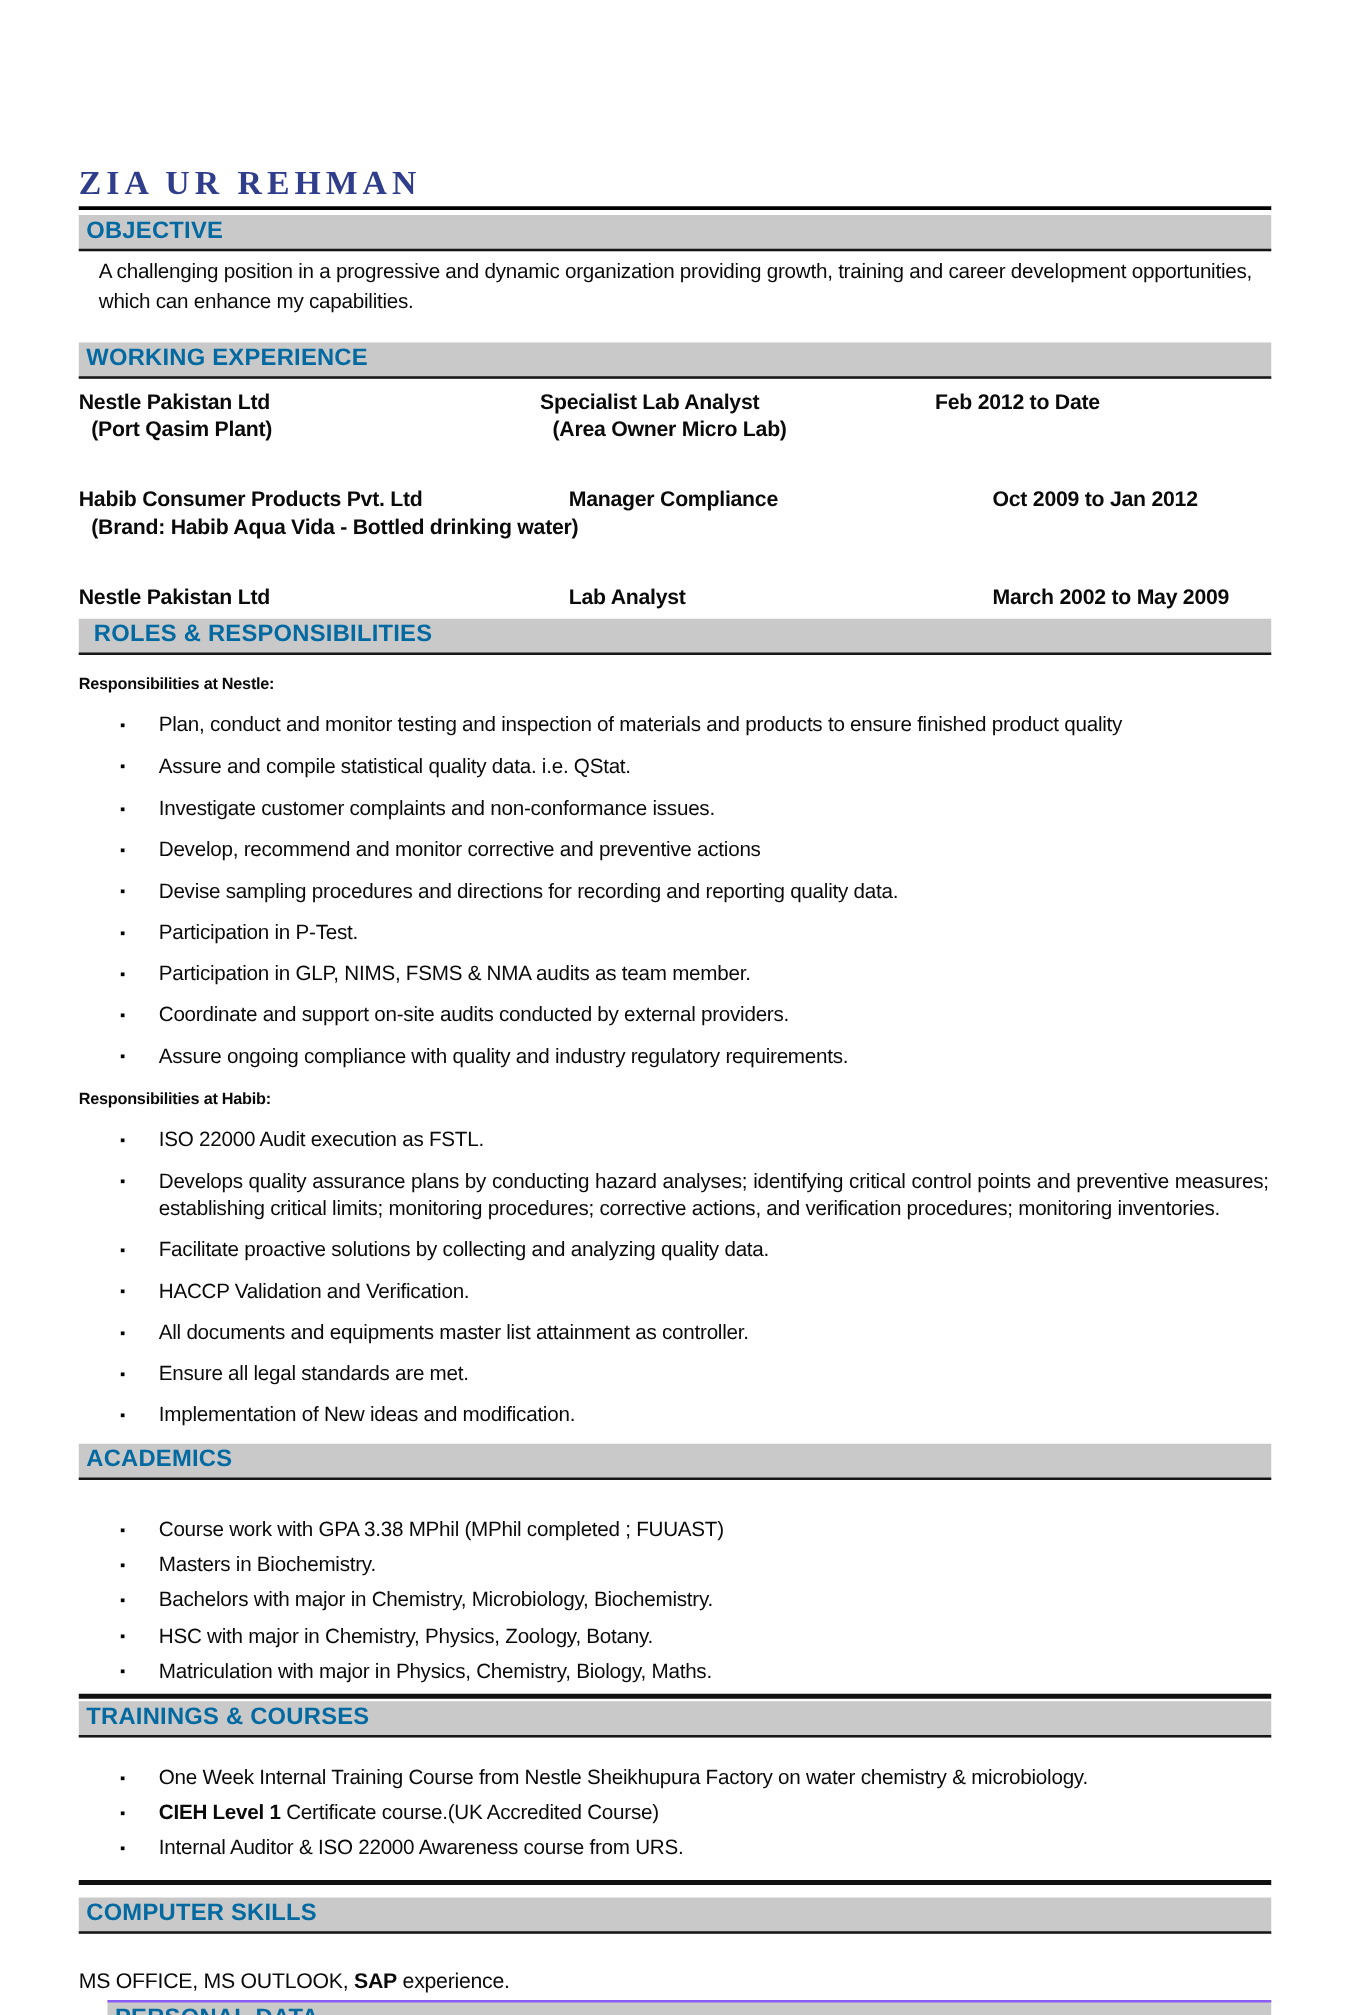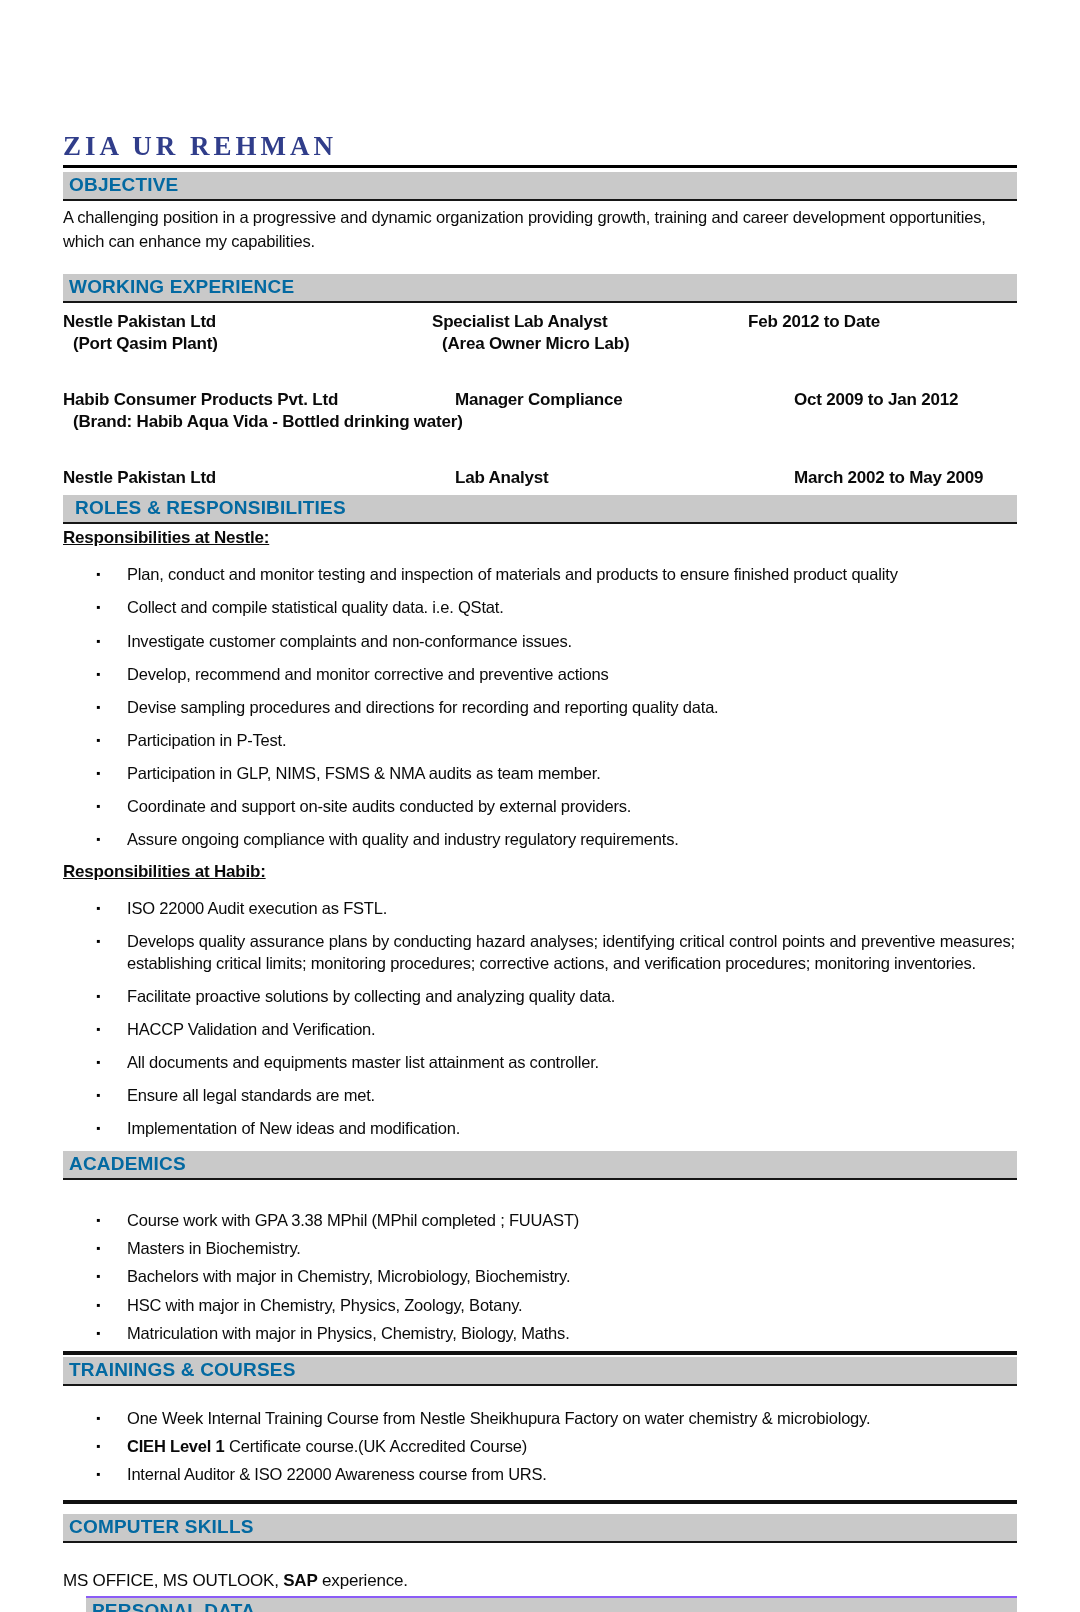--- a/index.html
+++ b/index.html
@@ -47,21 +47,21 @@
   .gap10 { height:10px; }
   .gap14 { height:14px; }
   .gap20 { height:20px; }
   .gap26 { height:26px; }
 
   .body-text {
     font-size:16.5px;
     letter-spacing:-0.2px;
     line-height:1.45;
   }
-  .objective-text { margin-top:5px; }
+  .objective-text { margin-top:5px;margin-left:16px; }
 
   
   .job {
     display:grid;
     grid-template-columns:369px 316px 1fr;
     font-size:17px;
     letter-spacing:-0.2px;
     line-height:1.3;
     margin-top:9px;
   }
@@ -85,25 +85,24 @@
     position:absolute;
     left:33px; top:0;
     font-size:12px;
     line-height:21px;
     color:#000;
   }
   .blist.tight li { margin-bottom:7px; }
   .blist .justify { text-align:justify; padding-right:2px; }
   .sub-head {
     font-weight:bold;
-    font-size:17px;
-    letter-spacing:-0.2px;
-    margin-top:4px;
+    font-size:13px;
+    letter-spacing:-0.2px;
+    margin-top:15px;
     margin-bottom:8px;
-    text-decoration:underline;
   }
 
   
   .pd-row {
     display:grid;
     grid-template-columns:191px 64px 1fr;
     padding-left:64px;
     font-size:17px;
     letter-spacing:-0.2px;
     line-height:1.3;
@@ -158,21 +157,21 @@
     </div>
     <div class="b">March 2002 to May 2009</div>
   </div>
 
   <div class="gap6"></div>
   <div class="bar no-top" style="padding-left:12px;">ROLES &amp; RESPONSIBILITIES</div>
 
   <div class="sub-head">Responsibilities at Nestle:</div>
   <ul class="blist">
     <li>Plan, conduct and monitor testing and inspection of materials and products to ensure finished product quality</li>
-    <li>Collect and compile statistical quality data. i.e. QStat.</li>
+    <li>Assure and compile statistical quality data. i.e. QStat.</li>
     <li>Investigate customer complaints and non-conformance issues.</li>
     <li>Develop, recommend and monitor corrective and preventive actions</li>
     <li>Devise sampling procedures and directions for recording and reporting quality data.</li>
     <li>Participation in P-Test.</li>
     <li>Participation in GLP, NIMS, FSMS &amp;  NMA audits as team member.</li>
     <li>Coordinate and support on-site audits conducted by external providers.</li>
     <li>Assure ongoing compliance with quality and industry regulatory requirements.</li>
   </ul>
 
   <div class="sub-head">Responsibilities at Habib:</div>

